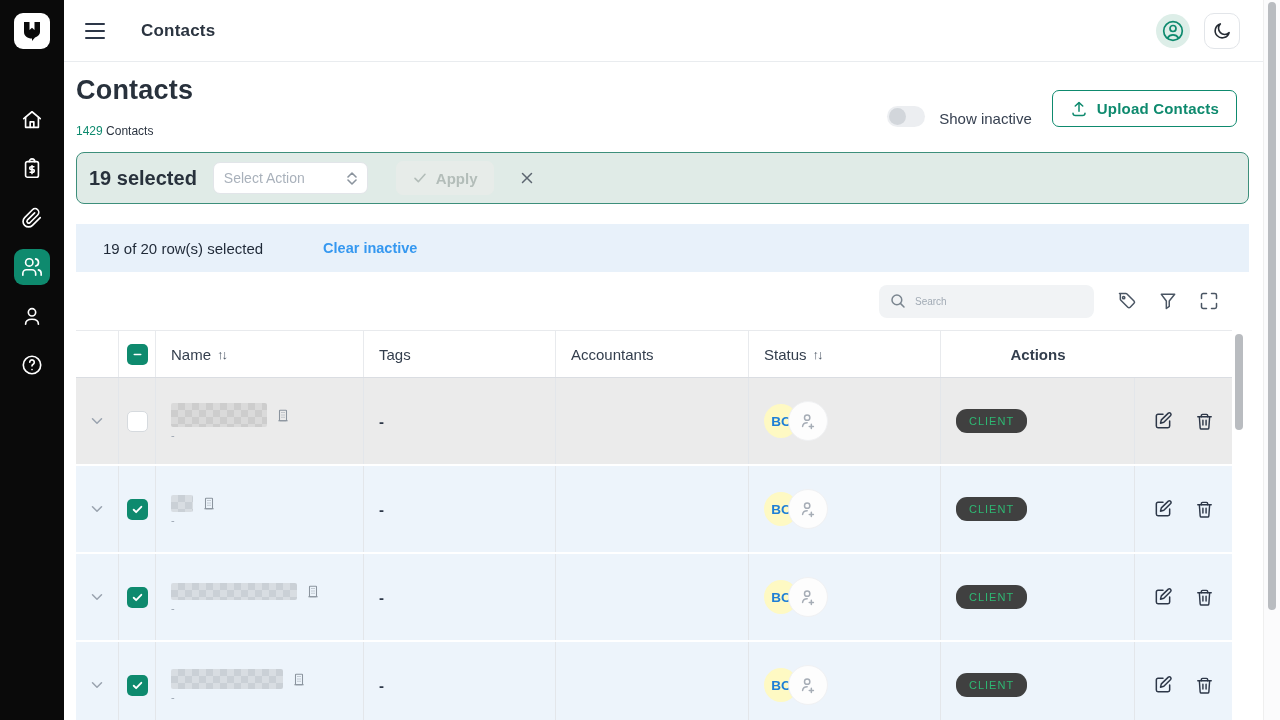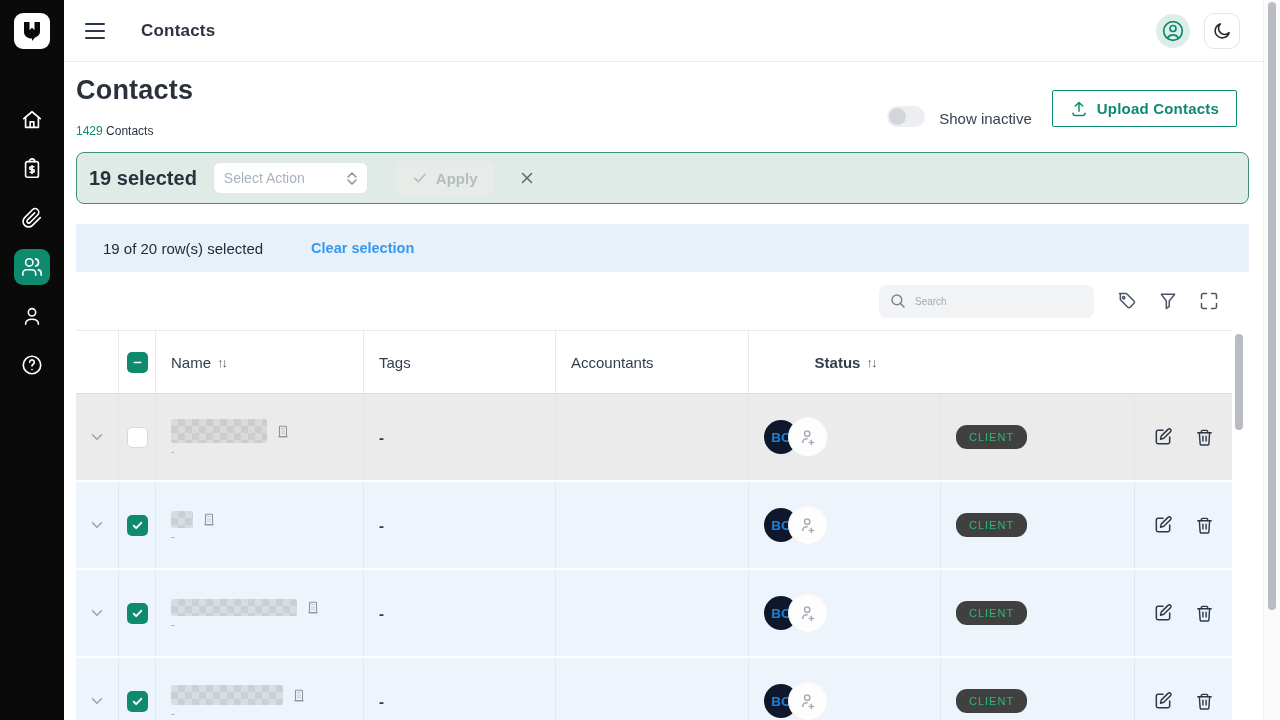--- a/index.html
+++ b/index.html
@@ -34,56 +34,56 @@
 
   .page-head { display:flex; align-items:flex-start; }
   .page-title { font-size:27px; font-weight:800; color:#28313c; letter-spacing:.2px; }
   .page-count { margin-top:18px; font-size:12px; color:#2b3440; font-weight:400; }
   .page-count .num { color:#0e8a6e; }
   .head-actions { margin-left:auto; display:flex; align-items:flex-end; gap:14px; margin-top:15px; }
   .toggle { width:38px; height:21px; border-radius:11px; background:#eceef1; position:relative; cursor:pointer; }
   .toggle .knob { position:absolute; left:2px; top:2px; width:17px; height:17px; border-radius:50%;
     background:#d2d6db; }
   .toggle-label { font-size:15px; color:#374151; margin-right:6px; }
-  .btn { height:37px; border-radius:2px; font-size:15px; font-weight:700; display:flex; align-items:center;
+  .btn { height:37px; border-radius:7px; font-size:15px; font-weight:700; display:flex; align-items:center;
     gap:9px; padding:0 17px; cursor:pointer; letter-spacing:.2px; }
   .btn-outline { background:#fff; border:1px solid #0e8a6e; color:#0e8a6e; }
   .btn-solid { background:#0e8a6e; border:1px solid #0e8a6e; color:#fff; }
 
   
   .sel-bar { margin-top:14px; width:1173px; height:52px; background:#e0ebe7; border:1px solid #3d8f7b;
     border-radius:8px; display:flex; align-items:center; padding:0 12px; gap:16px; }
   .sel-count { font-size:20px; font-weight:800; color:#28313c; }
   .sel-select { width:155px; height:32px; background:#fff; border:1px solid #e2e5e9; border-radius:7px;
     display:flex; align-items:center; padding:0 10px; color:#a9b1bb; font-size:14px; cursor:pointer; }
   .sel-select .updown { margin-left:auto; display:flex; flex-direction:column; gap:1px; }
   .apply-btn { height:34px; padding:0 16px; border-radius:7px; background:#e7ece9; color:#b3bdb9;
     font-size:15px; font-weight:700; display:flex; align-items:center; gap:8px; margin-left:12px; }
   .sel-close { margin-left:8px; cursor:pointer; display:flex; }
 
   
   .table-area { margin-top:20px; width:1173px; position:relative; }
   .sel-banner { width:1173px; height:48px; background:#e8f1fa; display:flex; align-items:center;
-    padding:0 27px; gap:48px; }
+    padding:0 27px; gap:60px; }
   .sel-banner .txt { font-size:15px; color:#1f2937; }
   .sel-banner .clear { font-size:14.5px; font-weight:700; color:#3598f0; cursor:pointer; }
 
   .table-toolbar { height:58px; display:flex; align-items:center; justify-content:flex-end; padding-right:30px; gap:0; }
   .search-box { width:215px; height:33px; background:#f1f3f5; border-radius:8px; display:flex;
     align-items:center; padding:0 10px; gap:8px; }
   .search-box input { border:none; outline:none; background:transparent; font-size:10px; width:150px;
     font-family:"Liberation Sans",sans-serif; color:#374151; }
   .search-box input::placeholder { color:#a2abb5; }
   .tool-icons { display:flex; align-items:center; gap:21px; margin-left:23px; }
   .tool-icons .ic { cursor:pointer; display:flex; }
 
   
   .tbl { width:1156px; }
   .tbl-header { display:grid; grid-template-columns:43px 37px 208px 192px 193px 192px 194px 97px;
-    height:64px; border-top:1px solid #e8eaed; border-bottom:1px solid #dadde2; background:#fff; }
+    height:48px; border-top:1px solid #e8eaed; border-bottom:1px solid #dadde2; background:#fff; }
   .th { display:flex; align-items:center; font-size:15px; color:#333e4d; font-weight:400;
     border-right:1px solid #e8eaed; padding-left:15px; gap:6px; }
   .th:last-child { border-right:none; font-weight:800; justify-content:center; padding-left:0; }
   .sort { font-size:13px; color:#4a5563; letter-spacing:-2px; }
   .hdr-check { display:flex; align-items:center; justify-content:center; padding-left:0; }
 
   .row { display:grid; grid-template-columns:43px 37px 208px 192px 193px 192px 194px 97px;
     height:88px; border-bottom:2px solid #fff; }
   .row.unselected { background:#ebebeb; }
   .row.selected { background:#edf4fb; }
@@ -102,21 +102,21 @@
   .selected .blur { background:repeating-conic-gradient(#c2c8ce 0% 25%, #d3d8dd 0% 50%) 0 0/14px 14px; }
   .b1 { width:96px; height:24px; }
   .b2 { width:22px; height:17px; }
   .b3 { width:126px; height:17px; }
   .b4 { width:112px; height:20px; }
   .name-sub { font-size:11px; color:#9aa3af; line-height:8px; }
   .phone-val { font-size:15px; font-weight:700; color:#2d3748; }
 
   .acct-stack { display:flex; align-items:center; position:relative; width:64px; height:40px; }
   .acct-avatar { position:absolute; left:0; top:3px; width:34px; height:34px; border-radius:50%;
-    background:#0f172a; color:#1e7fd6; font-weight:800; font-size:13.5px;
+    background:#fef9c3; color:#1e7fd6; font-weight:800; font-size:13.5px;
     display:flex; align-items:center; justify-content:center; }
   .acct-add { position:absolute; left:24px; top:0; width:40px; height:40px; border-radius:50%;
     background:#fdfdfd; border:1px solid #f0f1f3; display:flex; align-items:center; justify-content:center;
     cursor:pointer; }
 
   .badge { background:#404040; color:#2eb873; font-size:11px; font-weight:400; letter-spacing:1px;
     padding:6px 13px; border-radius:11px; }
 
   .action-ic { cursor:pointer; display:flex; }
 
@@ -254,21 +254,21 @@
       <div class="sel-close">
         <svg width="18" height="18" viewBox="0 0 24 24" fill="none" stroke="#5c6570" stroke-width="2" stroke-linecap="round">
           <path d="M6 6l12 12M18 6 6 18"></path>
         </svg>
       </div>
     </div>
 
     <div class="table-area">
       <div class="sel-banner">
         <span class="txt">19 of 20 row(s) selected</span>
-        <span class="clear">Clear selection</span>
+        <span class="clear">Clear inactive</span>
       </div>
 
       <div class="table-toolbar">
         <div class="search-box">
           <svg width="18" height="18" viewBox="0 0 24 24" fill="none" stroke="#7b8690" stroke-width="2" stroke-linecap="round">
             <circle cx="10.5" cy="10.5" r="6.5"></circle>
               <path d="m20 20-4.5-4.5"></path>
           </svg>
           <input type="text" placeholder="Search" style="">
         </div>
@@ -312,20 +312,23 @@
           <div class="th">
               <span>Tags</span>
             </div>
           <div class="th">
               <span>Accountants</span>
             </div>
           <div class="th">
             <span>Status</span>
             <span class="sort">↑↓</span>
           </div>
+          <div class="th">
+              <span>Actions</span>
+            </div>
         </div>
 
         <div class="row unselected">
           <div class="cell center">
             <svg width="18" height="18" viewBox="0 0 24 24" fill="none" stroke="#9aa3af" stroke-width="2" stroke-linecap="round" stroke-linejoin="round">
                 <path d="m6 9 6 6 6-6"></path>
               </svg>
           </div>
           <div class="cell center">
               <div class="chk empty"></div>

